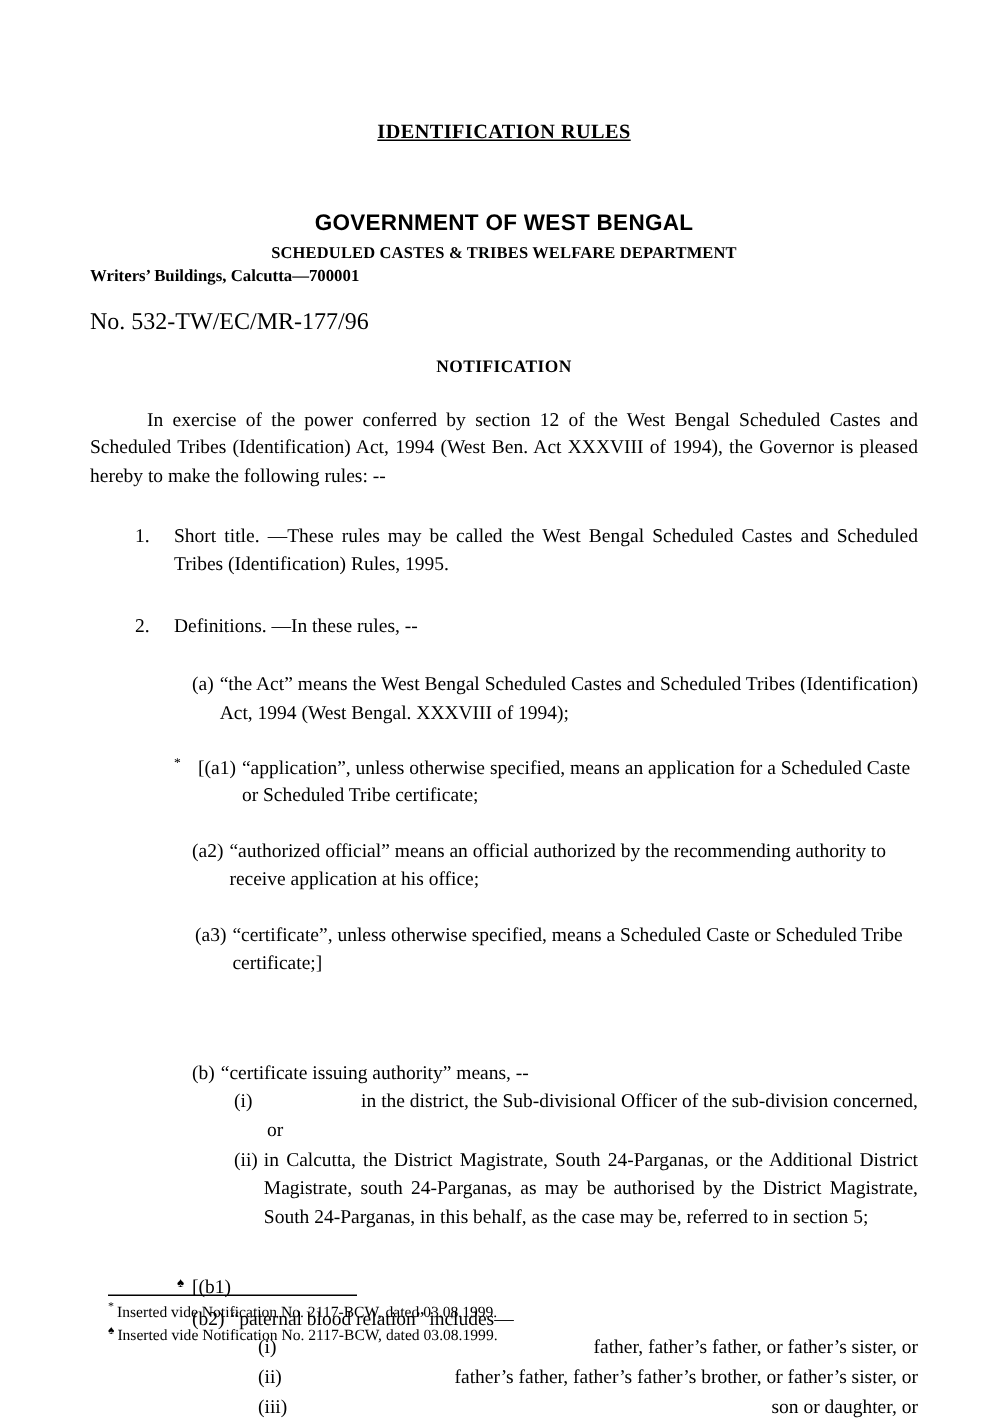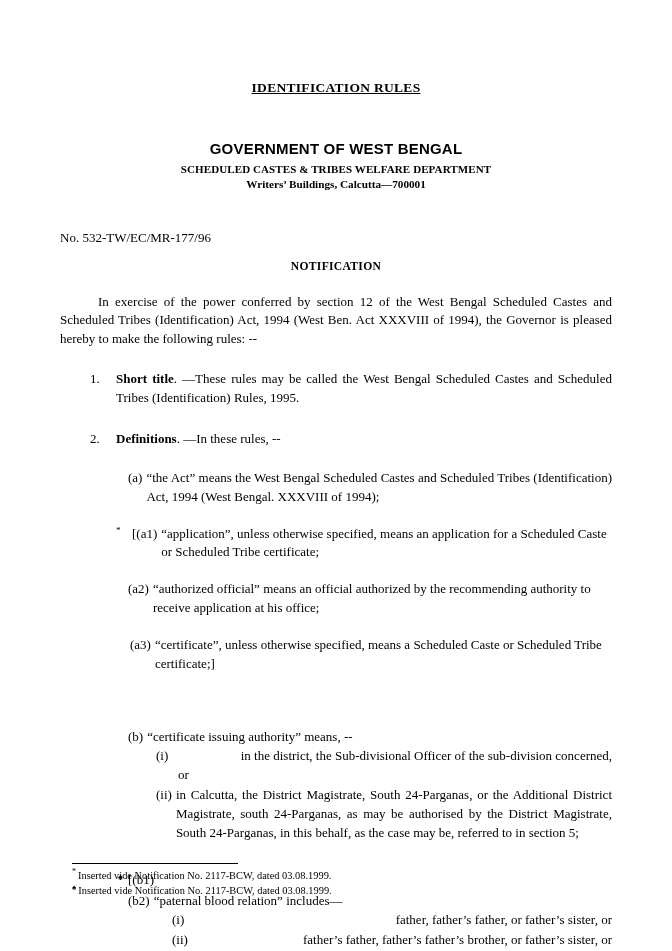--- a/index.html
+++ b/index.html
@@ -45,33 +45,33 @@
     letter-spacing: 0.2px;
   }
   .dept-title {
     text-align: center;
     font-size: 11px;
     font-weight: bold;
     margin-top: 6px;
     letter-spacing: 0.1px;
   }
   .address-line {
-    text-align: center;
+    text-align: left;
     font-size: 11.2px;
     font-weight: bold;
     margin-top: 3px;
   }
 
   
   .ref-row {
     display: flex;
     justify-content: space-between;
     align-items: baseline;
-    font-size: 13px;
-    margin-top: 40px;
+    font-size: 16px;
+    margin-top: 16px;
   }
   .ref-no { white-space: pre; }
   .ref-date { white-space: pre; padding-right: 2px; }
   .sup { font-size: 0.68em; vertical-align: super; line-height: 0; }
 
   .notification {
     text-align: center;
     font-size: 11.6px;
     font-weight: bold;
     margin-top: 14px;
@@ -98,21 +98,21 @@
   .rule-num {
     width: 26px;
     flex: 0 0 26px;
     text-align: left;
   }
   .rule-body {
     flex: 1 1 auto;
     text-align: justify;
   }
   .rule-body.nojust { text-align: left; }
-  b.lead { font-weight: bold; }
+  b.lead { font-weight: normal; }
 
   
   .defs { margin-top: 20px; }
   .def {
     position: relative;
     display: flex;
     font-size: 13px;
     line-height: 1.45;
     padding-left: 68px;
     margin-top: 18px;

